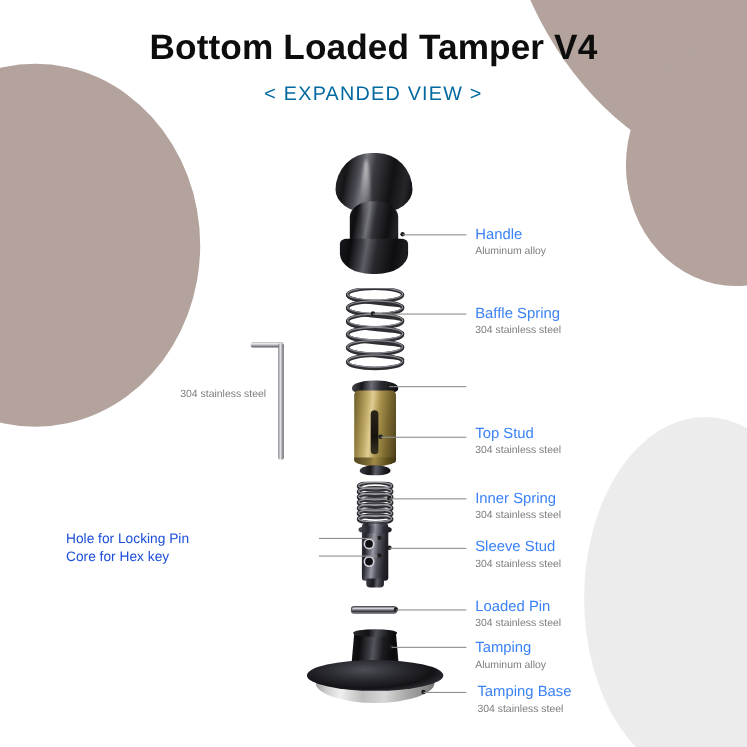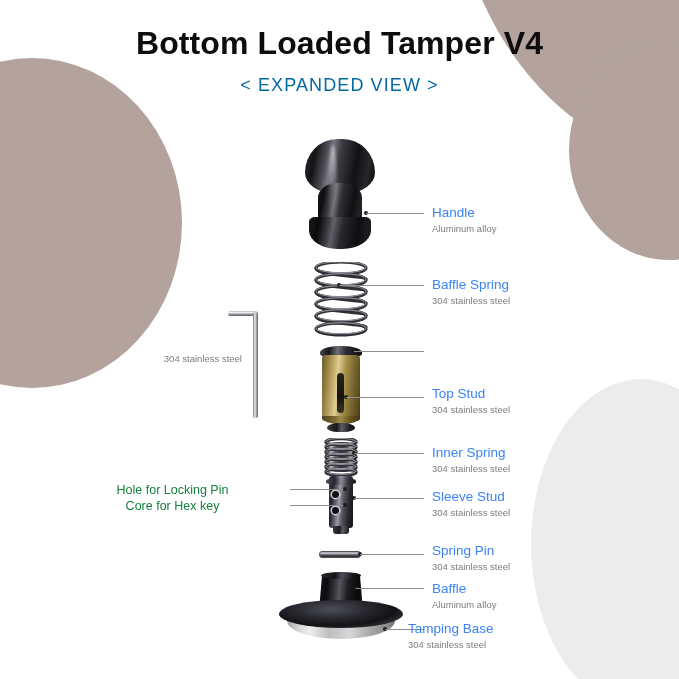--- a/index.html
+++ b/index.html
@@ -237,24 +237,24 @@
     font-size: 9.5px;
     color: #7d7d7d;
     margin-top: 2px;
     white-space: nowrap;
   }
   .label.right { text-align: left; }
   .label.left { text-align: right; }
   .plain {
     position: absolute;
     font-size: 12.5px;
-    color: #15803d;
+    color: #1d4ed8;
     white-space: nowrap;
     z-index: 6;
-    text-align: center;
+    text-align: left;
   }
 </style>
 </head>
 <body>
 
 <div id="page">
 
   <div class="blob" id="blob-tl"></div>
   <div class="blob" id="blob-tr"></div>
   <div class="blob" id="blob-tr2"></div>
@@ -412,30 +412,30 @@
     <div class="name">Inner Spring</div>
     <div class="sub">304 stainless steel</div>
   </div>
 
   <div class="label right" style="left:432px; top:489px;">
     <div class="name">Sleeve Stud</div>
     <div class="sub">304 stainless steel</div>
   </div>
 
   <div class="label right" style="left:432px; top:543px;">
-    <div class="name">Spring Pin</div>
+    <div class="name">Loaded Pin</div>
     <div class="sub">304 stainless steel</div>
   </div>
 
   <div class="label right" style="left:432px; top:581px;">
-    <div class="name">Baffle</div>
+    <div class="name">Tamping</div>
     <div class="sub">Aluminum alloy</div>
   </div>
 
-  <div class="label right" style="left:408px; top:621px;">
+  <div class="label right" style="left:434px; top:621px;">
     <div class="name">Tamping Base</div>
     <div class="sub">304 stainless steel</div>
   </div>
 
   <div class="label left" style="left:100px; top:351px; width:142px;">
     <div class="sub">304 stainless steel</div>
   </div>
 
   <div class="plain" style="left:60px; top:483px; width:225px;">Hole for Locking Pin</div>
   <div class="plain" style="left:60px; top:499px; width:225px;">Core for Hex key</div>

